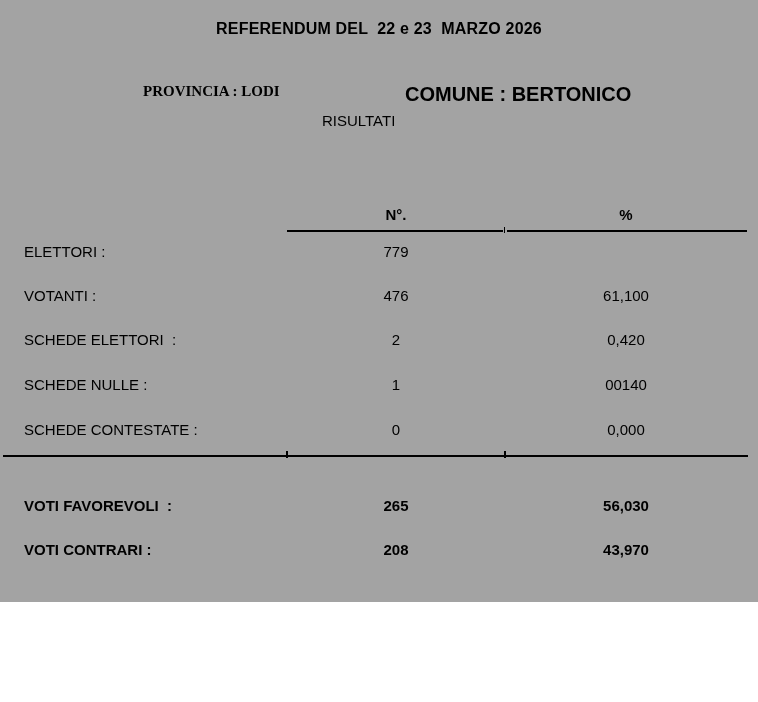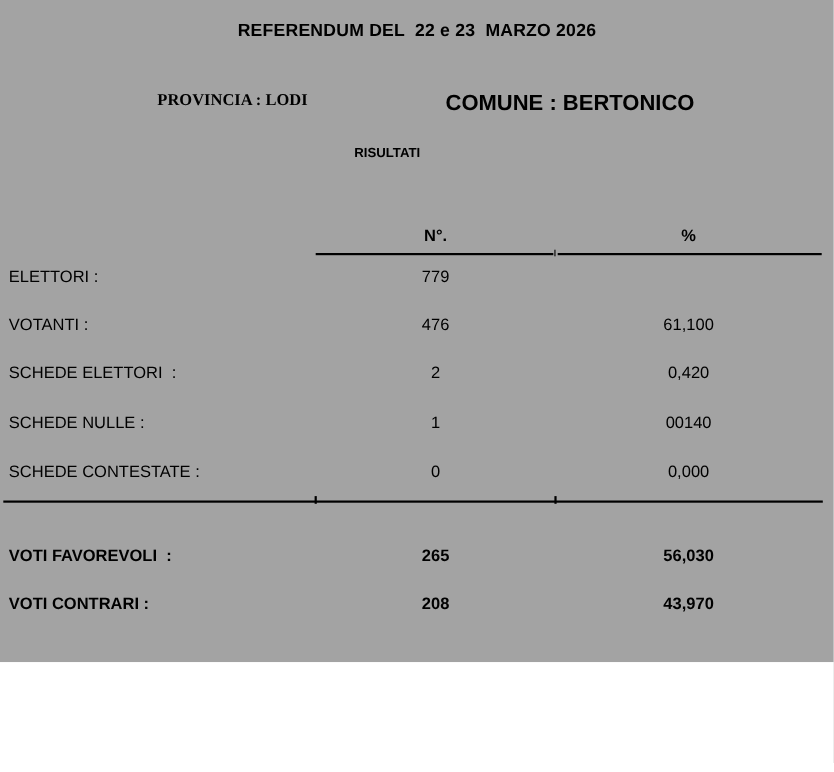--- a/index.html
+++ b/index.html
@@ -21,29 +21,29 @@
 
   .doc-title {
     top: 20px; left: 0; width: 758px;
     text-align: center;
     font-size: 16px;
     font-weight: bold;
     letter-spacing: 0.2px;
   }
   .provincia { top: 83px; left: 143px; font-size: 15px; font-weight: bold; font-family: Liberation Serif, serif; }
   .comune    { top: 83px; left: 405px; font-size: 20px; font-weight: bold; }
-  .risultati { top: 132px; left: 322px; font-size: 12px; font-weight: bold; }
+  .risultati { top: 112px; left: 322px; font-size: 15px; font-weight: normal; }
   .descr     { top: 166px; left: 78px;  font-size: 13px; }
 
   .trow {
     position: absolute;
     left: 0; width: 758px; height: 18px;
     font-size: 15px;
   }
-  .trow .label  { position: absolute; left: 8px; white-space: pre; }
+  .trow .label  { position: absolute; left: 24px; white-space: pre; }
   .trow .ncol   { position: absolute; left: 287px; width: 218px; text-align: center; white-space: pre; }
   .trow .pctcol { position: absolute; left: 505px; width: 242px; text-align: center; white-space: pre; }
 
   .hline { position: absolute; background: #000000; }
   .tick  { position: absolute; background: #000000; width: 2px; height: 7px; }
 
   
   .hdr-line-n   { top: 230px; left: 287px; width: 216px; height: 2px; }
   .hdr-line-pct { top: 230px; left: 507px; width: 240px; height: 2px; }
   .hdr-gap-tick { top: 227px; left: 504px; height: 6px; width: 1px; }

